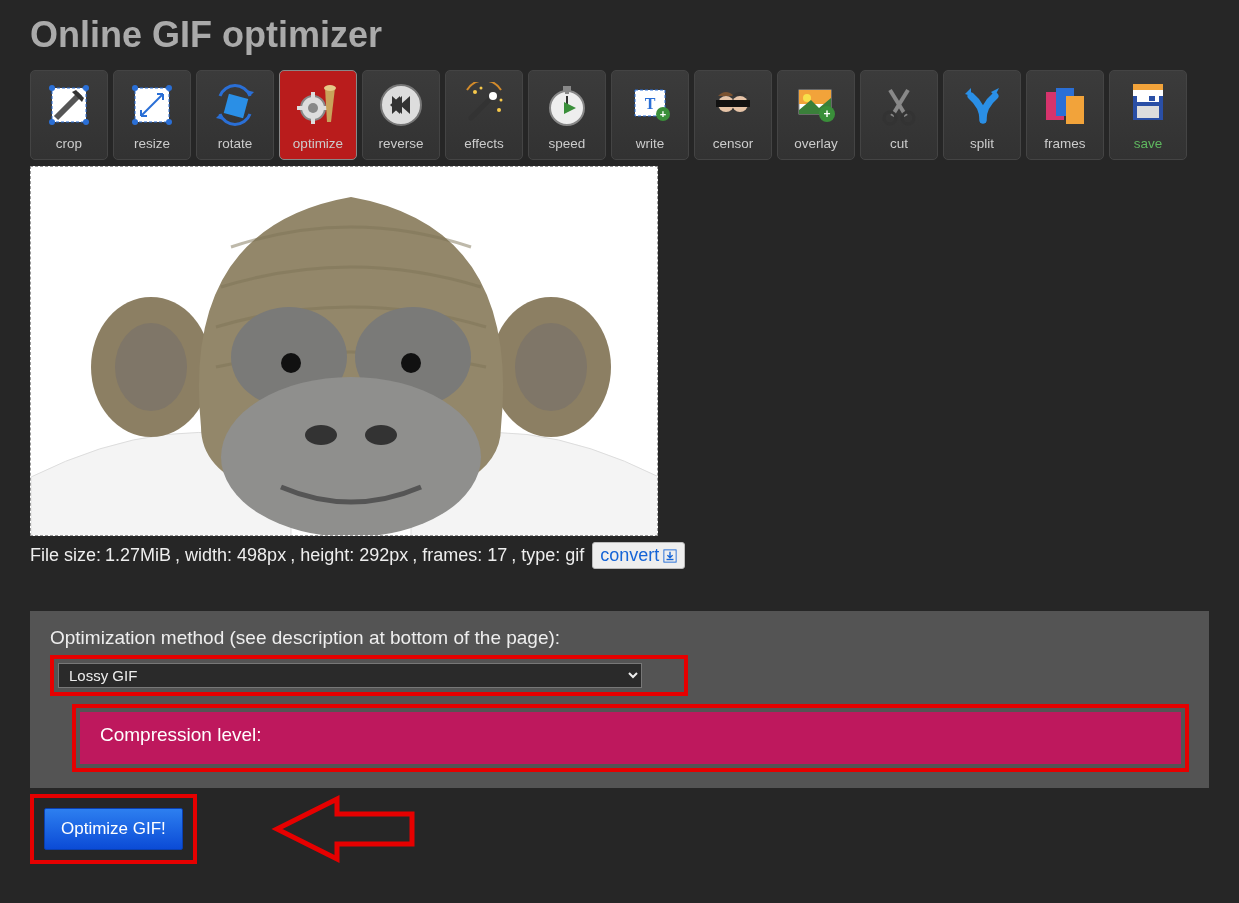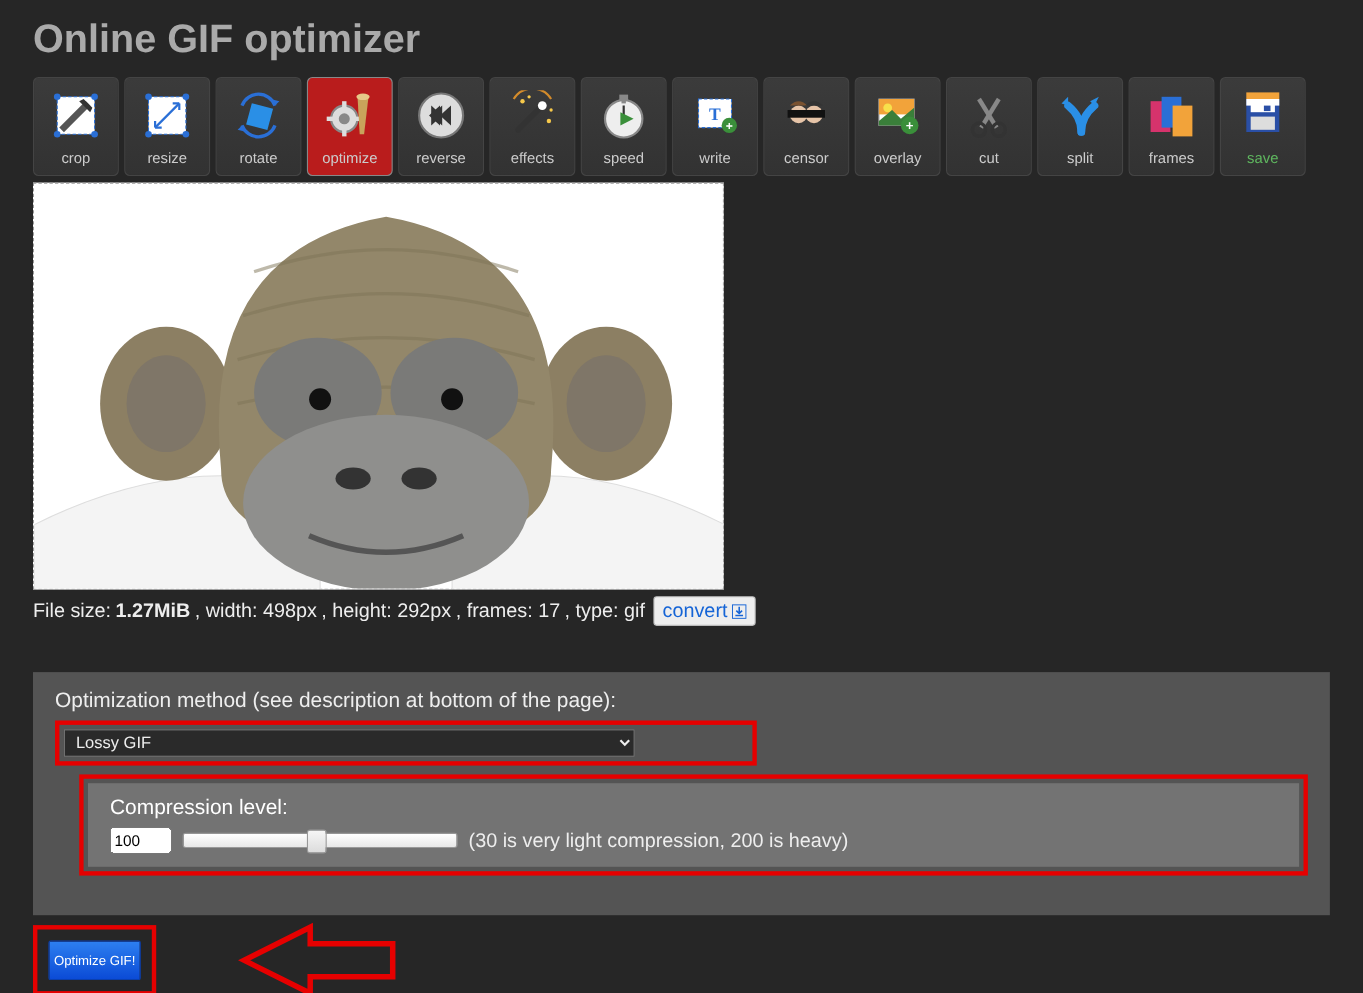--- a/index.html
+++ b/index.html
@@ -62,66 +62,66 @@
   .preview svg { position:absolute; inset:0; }
   .fileinfo {
     margin-top: 6px;
     font-size: 18px;
     color:#eee;
     display:flex;
     align-items:center;
     flex-wrap:wrap;
     gap:4px;
   }
-  .fileinfo b { font-weight:700; }
+  .fileinfo b { font-weight:400; }
   .convert-btn {
     display:inline-flex;
     align-items:center;
     gap:4px;
     background:#eee;
     color:#1564d6;
     border:1px solid #bbb;
     border-radius:3px;
     padding:2px 7px;
     font-size:18px;
     cursor:pointer;
     margin-left:4px;
   }
   .convert-btn svg { width:14px;height:14px; }
   .panel {
     background:#545454;
     margin-top: 42px;
-    padding: 16px 20px 36px 20px;
+    padding: 16px 20px 16px 20px;
   }
   .panel-label {
     font-size:19px;
     color:#eee;
     margin-bottom:6px;
   }
   .sel-wrap {
     border: 4px solid #e60000;
     padding: 4px;
     width: 638px;
     margin-bottom:8px;
   }
   select.opt-method {
-    width: 519px;
+    width: 584px;
     background:#2a2a2a;
     color:#eee;
     border:1px solid #777;
     font-size:15px;
     padding:2px 6px;
   }
   .subpanel-wrap {
     border: 4px solid #e60000;
     padding: 4px;
     margin-left: 22px;
   }
   .subpanel {
-    background:#737373;
+    background:#be185d;
     padding: 12px 20px;
   }
   .subpanel-label {
     font-size:19px;
     color:#fff;
     margin-bottom:6px;
   }
   .slider-row {
     display:flex;
     align-items:center;
@@ -160,22 +160,22 @@
   }
   .btn-wrap {
     border: 4px solid #e60000;
     padding: 10px;
     display:inline-block;
   }
   button.optimize {
     background: linear-gradient(#2d7ff0,#0b4bd6);
     color:#fff;
     border:1px solid #0a3fb0;
-    padding: 10px 4px;
-    font-size: 12px;
+    padding: 10px 16px;
+    font-size: 17px;
     border-radius:2px;
     cursor:pointer;
   }
   .arrow svg { display:block; }
 </style>
 </head>
 <body>
 
 <h1>Online GIF optimizer</h1>
 
@@ -423,27 +423,20 @@
 <div class="panel">
   <div class="panel-label">Optimization method (see description at bottom of the page):</div>
   <div class="sel-wrap">
     <select class="opt-method">
       <option>Lossy GIF</option>
     </select>
   </div>
   <div class="subpanel-wrap">
     <div class="subpanel">
       <div class="subpanel-label">Compression level:</div>
-      <div class="slider-row">
-        <input type="number" class="compnum" value="100" style="">
-        <div class="slider">
-          <div class="thumb"></div>
-        </div>
-        <span>(30 is very light compression, 200 is heavy)</span>
-      </div>
     </div>
   </div>
 </div>
 
 <div class="action-row">
   <div class="btn-wrap">
     <button class="optimize">Optimize GIF!</button>
   </div>
   <div class="arrow">
     <svg width="170" height="70" viewBox="0 0 170 70">

